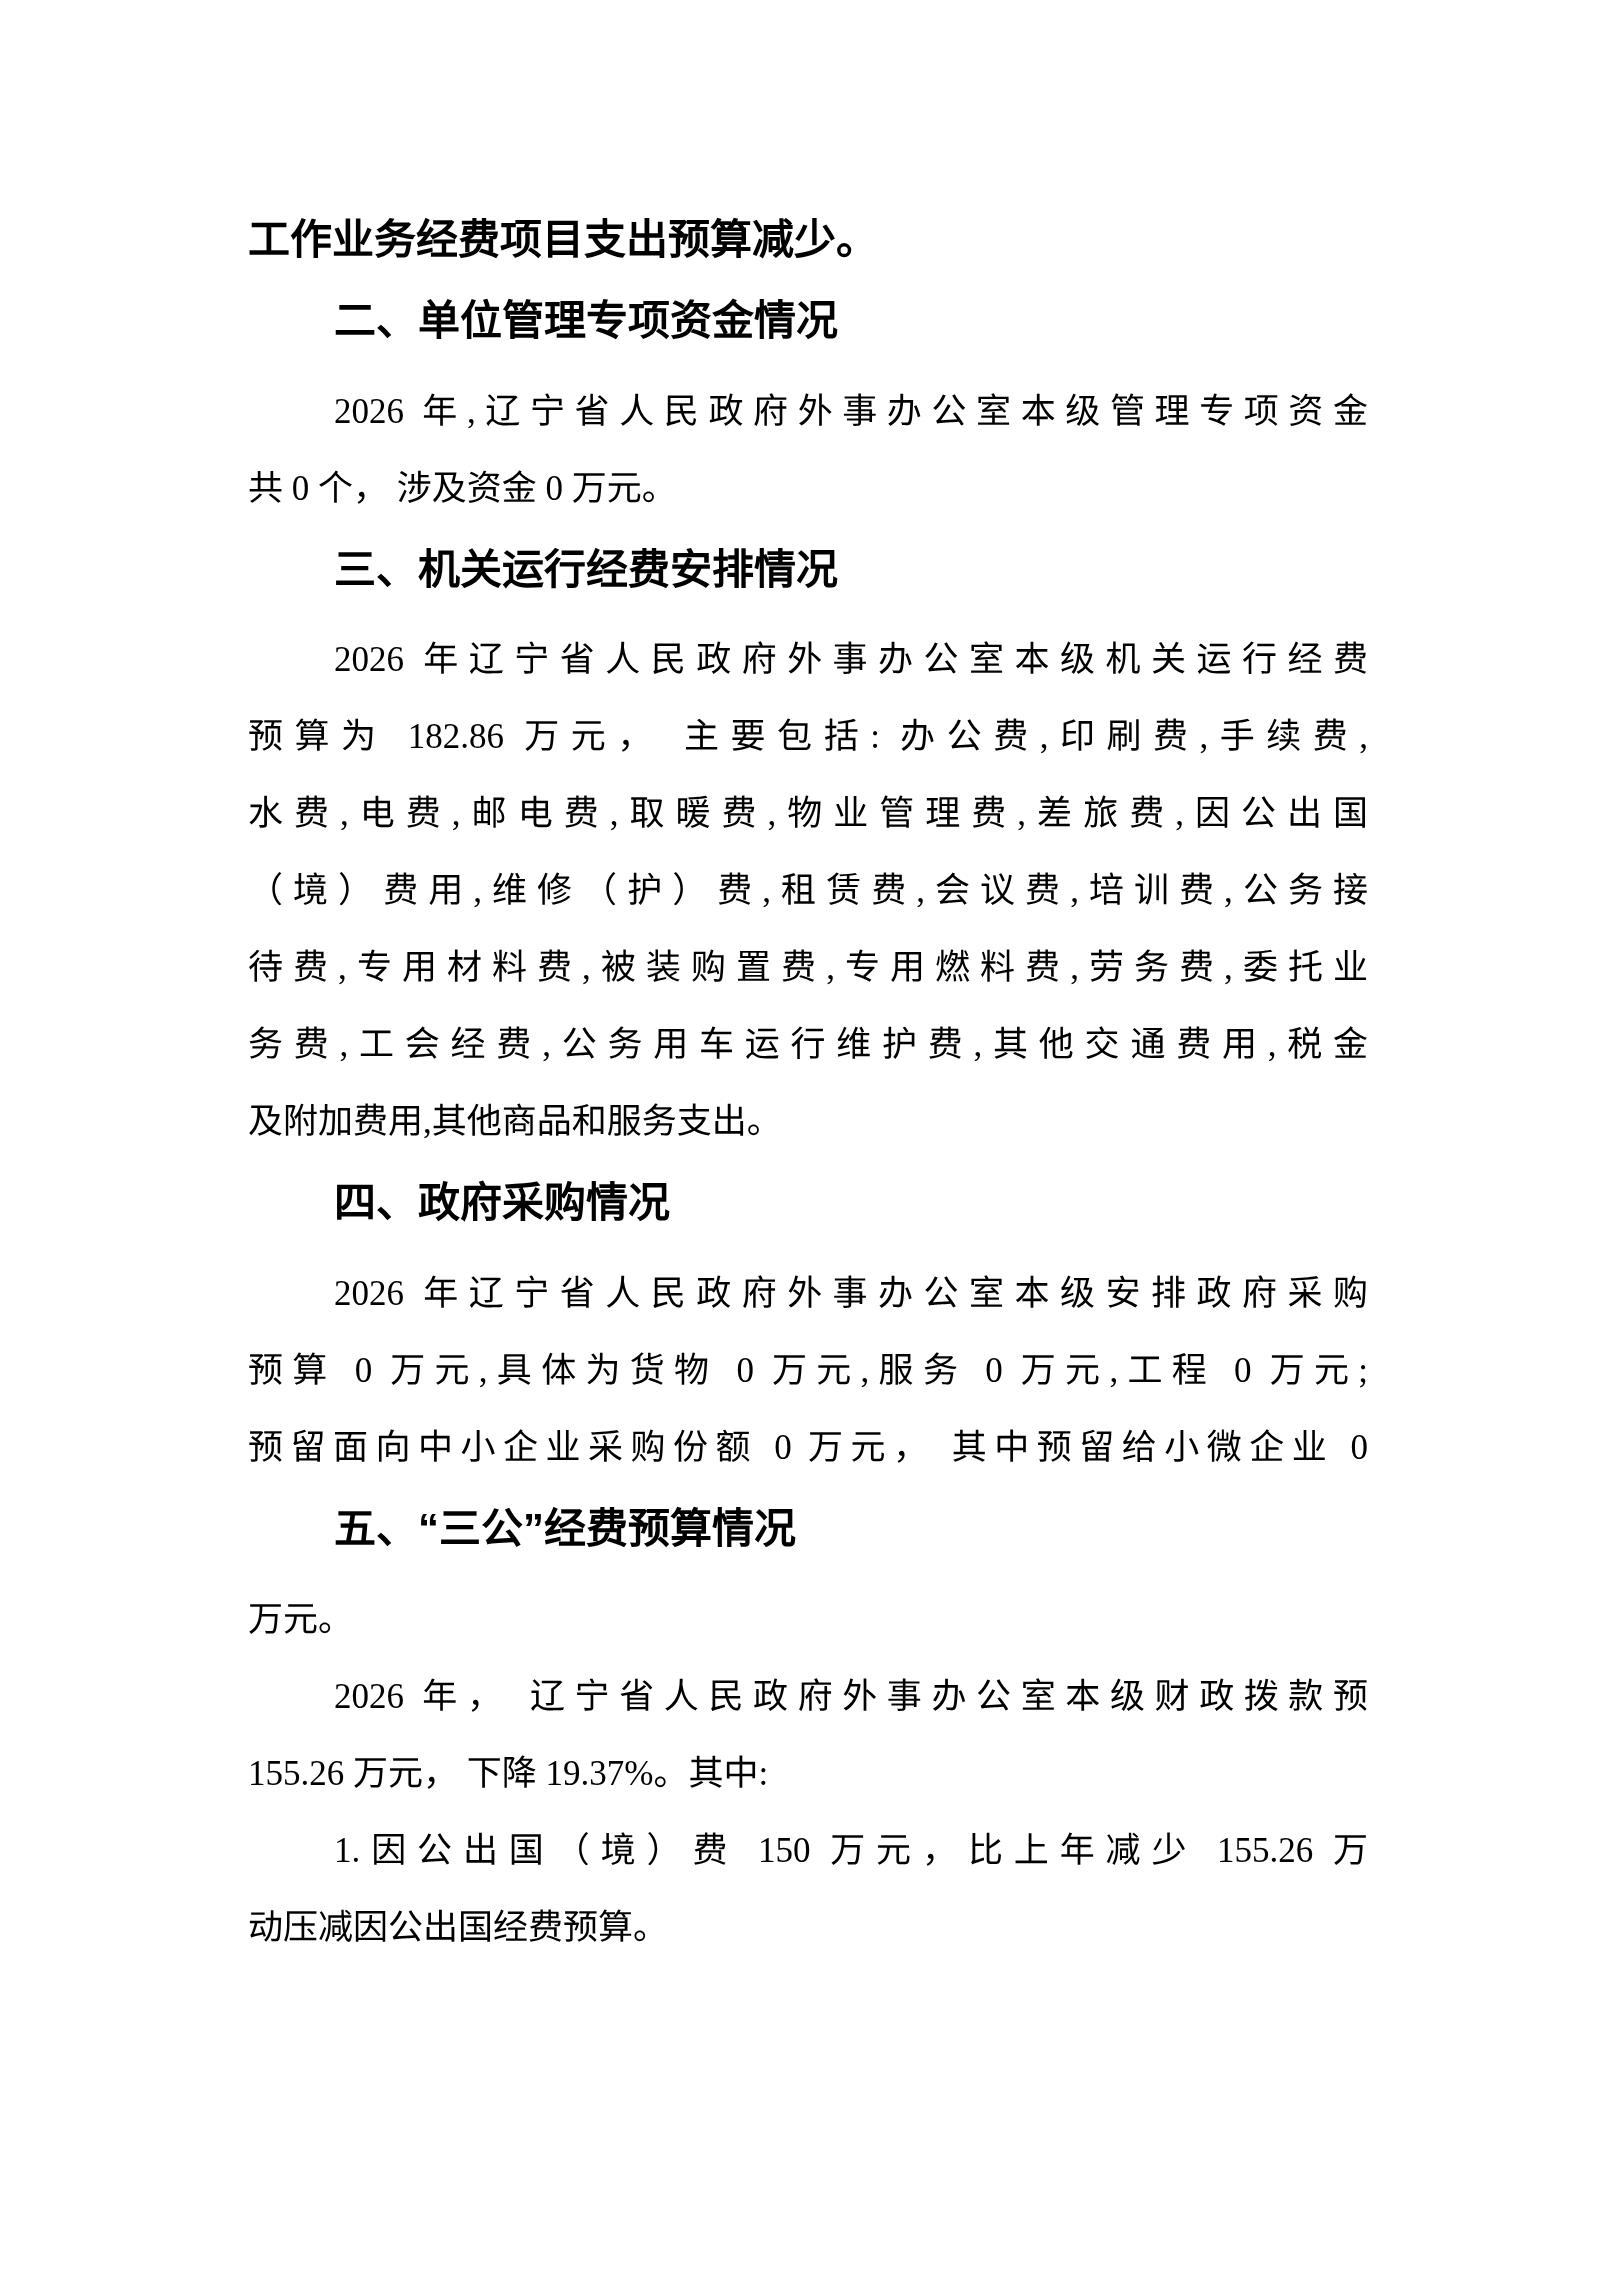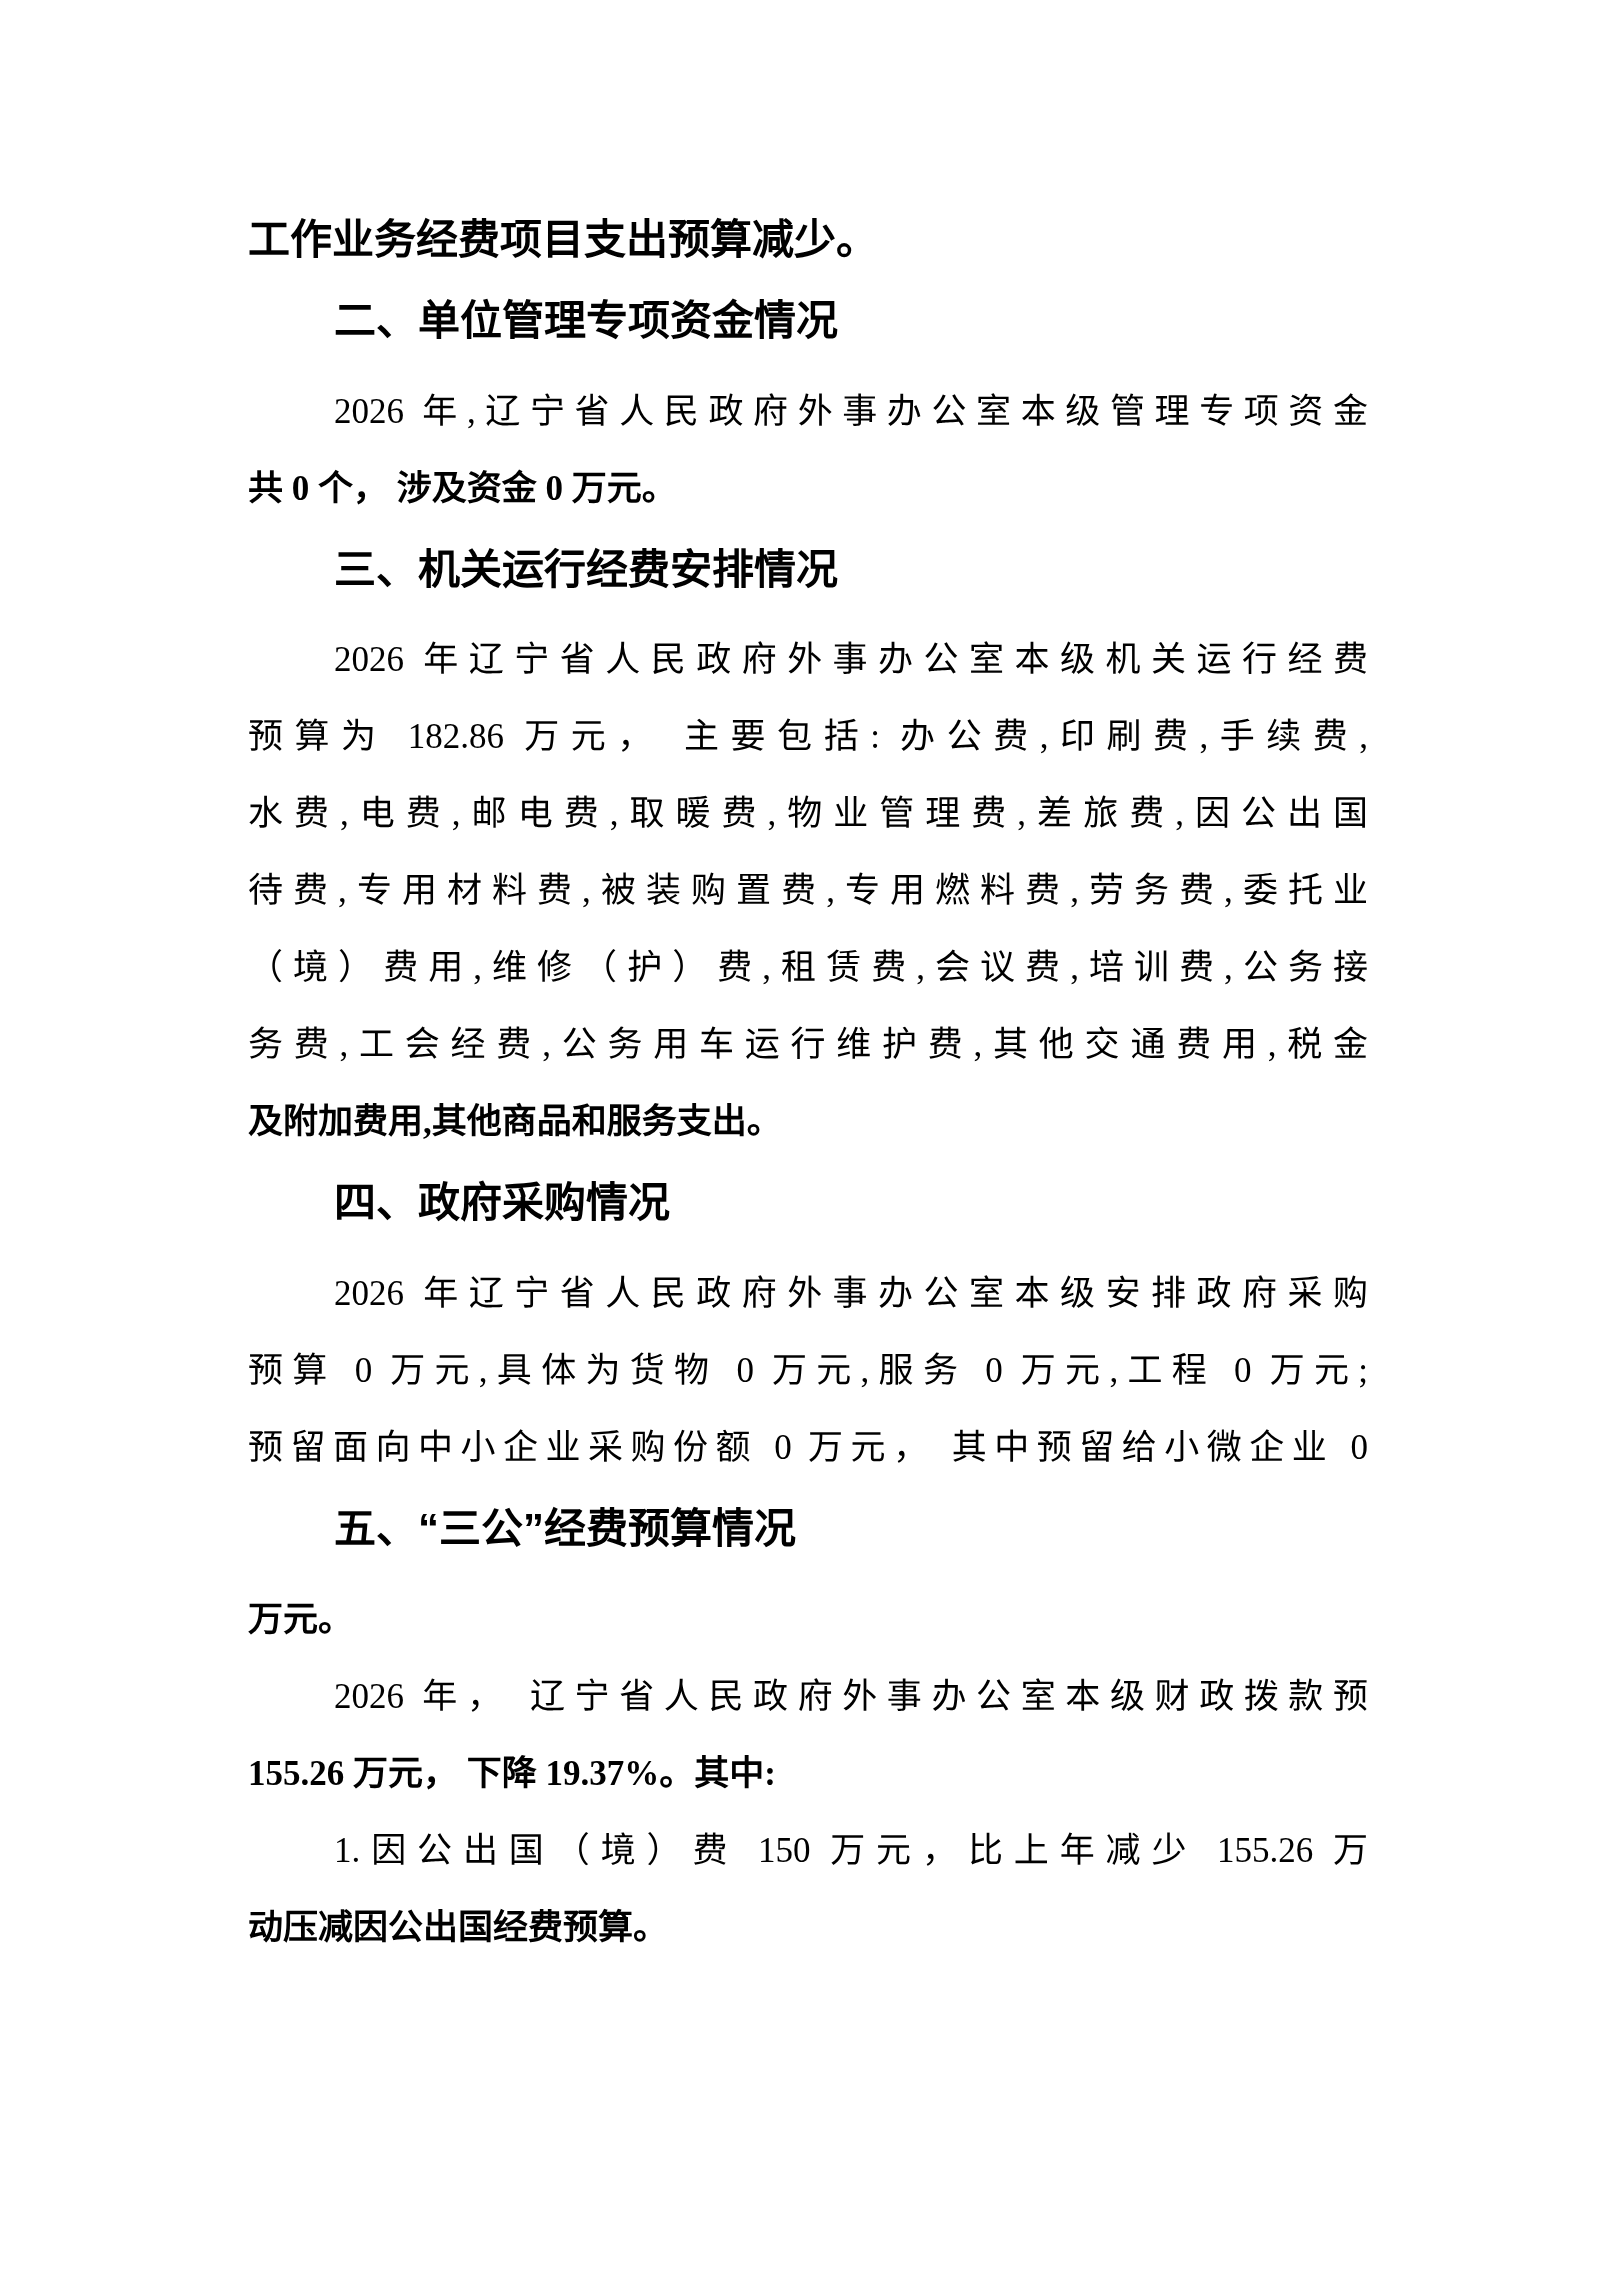--- a/index.html
+++ b/index.html
@@ -24,21 +24,20 @@
   .line {
     font-family: "Liberation Serif", "DejaVu Serif", serif;
     font-size: 35px;
     line-height: 77px;
     color: #000000;
     overflow: hidden;
   }
   .line.nofill {
     white-space: pre-wrap;
     text-align: left;
-    font-weight: bold;
   }
   .line.fill {
     text-align: justify;
     text-align-last: justify;
   }
   .line.indent {
     text-indent: 86px;
   }
   .line.heading,
   .line.body-bold {
@@ -56,22 +55,22 @@
 <div class="page">
   <div class="text-block" id="text-block">
       <div class="line body-bold nofill">工作业务经费项目支出预算减少。</div>
       <div class="line heading indent nofill">二、单位管理专项资金情况</div>
       <div class="line body indent fill">2026 年,辽宁省人民政府外事办公室本级管理专项资金</div>
       <div class="line body nofill">共 0 个， 涉及资金 0 万元。</div>
       <div class="line heading indent nofill">三、机关运行经费安排情况</div>
       <div class="line body indent fill">2026 年辽宁省人民政府外事办公室本级机关运行经费</div>
       <div class="line body fill">预算为 182.86 万元， 主要包括: 办公费,印刷费,手续费,</div>
       <div class="line body fill">水费,电费,邮电费,取暖费,物业管理费,差旅费,因公出国</div>
+      <div class="line body fill">（境）费用,维修（护）费,租赁费,会议费,培训费,公务接</div>
       <div class="line body fill">待费,专用材料费,被装购置费,专用燃料费,劳务费,委托业</div>
-      <div class="line body fill">（境）费用,维修（护）费,租赁费,会议费,培训费,公务接</div>
       <div class="line body fill">务费,工会经费,公务用车运行维护费,其他交通费用,税金</div>
       <div class="line body nofill">及附加费用,其他商品和服务支出。</div>
       <div class="line heading indent nofill">四、政府采购情况</div>
       <div class="line body indent fill">2026 年辽宁省人民政府外事办公室本级安排政府采购</div>
       <div class="line body fill">预算 0 万元,具体为货物 0 万元,服务 0 万元,工程 0 万元;</div>
       <div class="line body fill">预留面向中小企业采购份额 0 万元， 其中预留给小微企业 0</div>
       <div class="line heading indent nofill">五、“三公”经费预算情况</div>
       <div class="line body nofill">万元。</div>
       <div class="line body indent fill">2026 年， 辽宁省人民政府外事办公室本级财政拨款预</div>
       <div class="line body nofill">155.26 万元， 下降 19.37%。其中:</div>

